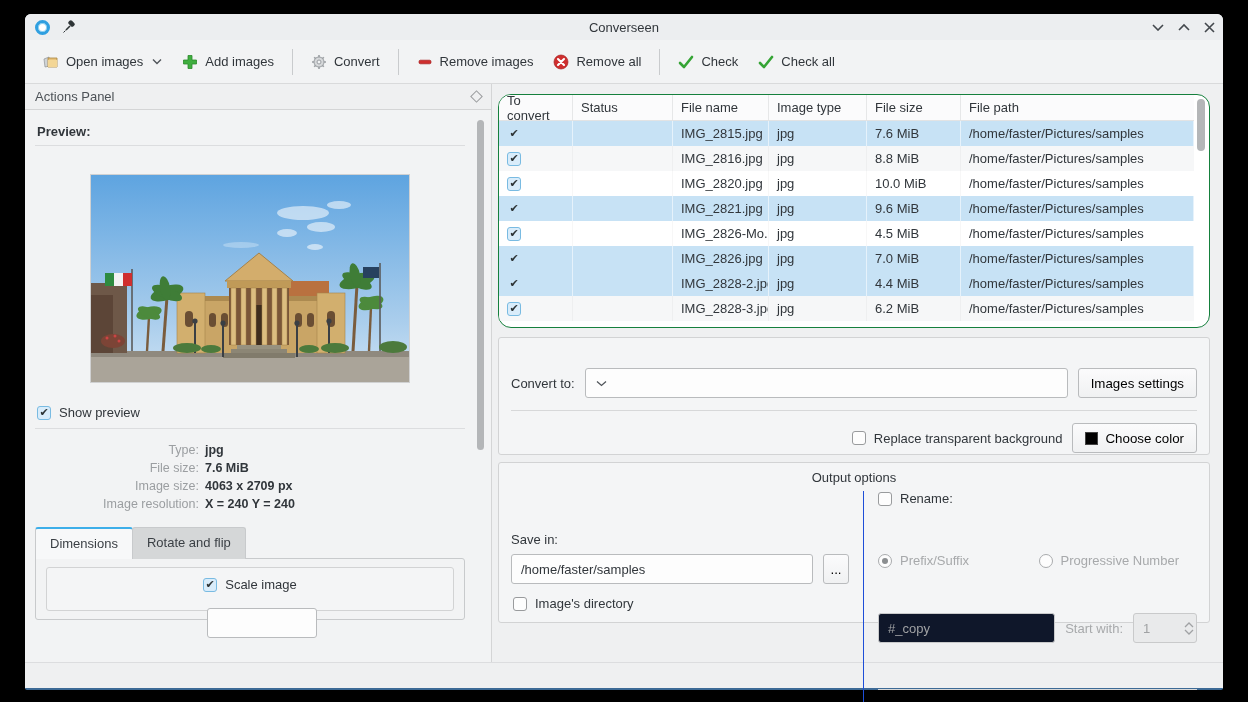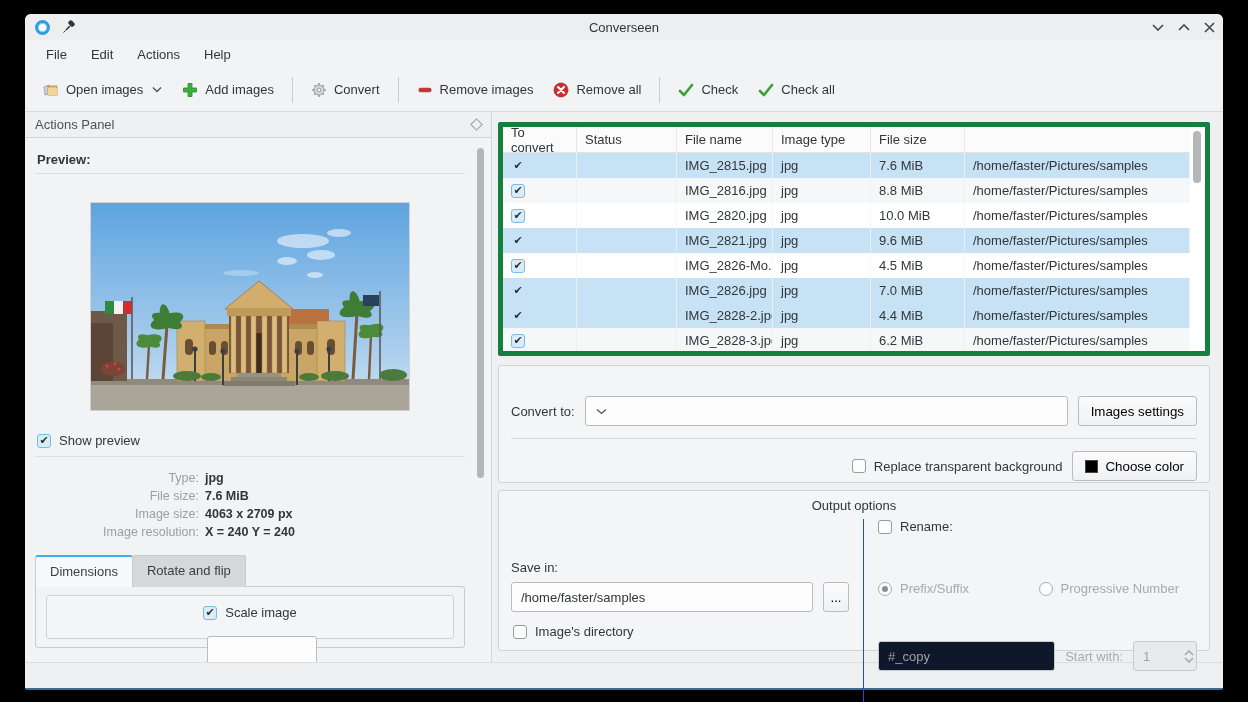--- a/index.html
+++ b/index.html
@@ -61,21 +61,21 @@
   .cb { width:14px; height:14px; border:1px solid #999b9d; border-radius:3px; background:#fdfdfd; display:inline-flex; align-items:center; justify-content:center; flex:0 0 auto; font-size:11px; line-height:1; color:#2e3436; }
   .cb.checked { background:#d9ecfa; border-color:#79bbe2; }
   .cb.plain { border-color:transparent; background:transparent; }
   .radio { width:14px; height:14px; border:1px solid #a9abad; border-radius:50%; background:#fdfdfd; display:inline-flex; align-items:center; justify-content:center; flex:0 0 auto; }
   .radio .dot { width:6px; height:6px; border-radius:50%; background:#8b8e90; }
   .disabled-text { color:#a7a9ab; }
 
   
   .rightside { flex:1 1 auto; padding:10px 13px 0 6px; display:flex; flex-direction:column; min-width:0; }
 
-  .filetable { background:#fff; border:5px solid #15803d; border-radius:2px; position:relative; height:234px; overflow:hidden; flex:0 0 auto; }
+  .filetable { background:#fff; border:1px solid #15803d; border-radius:13px; position:relative; height:234px; overflow:hidden; flex:0 0 auto; }
   .ft-grid { position:absolute; left:0; top:0; right:15px; }
   .ft-header { display:flex; height:26px; background:#fbfbfc; border-bottom:1px solid #e2e3e4; }
   .ft-hcell { display:flex; align-items:center; padding:0 8px; border-right:1px solid #e6e7e8; color:#31363b; }
   .ft-row { display:flex; height:25px; }
   .ft-cell { display:flex; align-items:center; padding:0 8px; overflow:hidden; white-space:nowrap; border-right:1px solid rgba(0,0,0,0.03); }
   .ft-row.sel { background:#c7e2f5; }
   .ft-row.sel .ft-cell { border-right:1px solid rgba(255,255,255,0.55); }
   .ft-row.alt { background:#f6f7f8; }
   .c0{width:74px;} .c1{width:100px;} .c2{width:96px;} .c3{width:98px;} .c4{width:94px;} .c5{flex:1;border-right:none;}
   .ft-scroll { position:absolute; top:2px; bottom:2px; right:2px; width:12px; }
@@ -124,26 +124,20 @@
         </svg>
       <svg class="glyph" width="12" height="8" viewBox="0 0 12 8">
           <polyline points="1,7 6,2 11,7" fill="none" stroke="#43484d" stroke-width="1.6"></polyline>
         </svg>
       <svg class="glyph" width="11" height="11" viewBox="0 0 11 11">
           <path d="M1,1 10,10 M10,1 1,10" stroke="#43484d" stroke-width="1.6"></path>
         </svg>
     </div>
   </div>
 
-  <div class="menubar">
-    <span class="menu-item">File</span>
-    <span class="menu-item">Edit</span>
-    <span class="menu-item">Actions</span>
-    <span class="menu-item">Help</span>
-  </div>
 
   <div class="toolbar">
     <div class="tb-btn">
       <svg class="icon16" viewBox="0 0 16 16">
         <path d="M1,5 L6,3 L7,12 L2,13 Z" fill="#cfd3d6" stroke="#8e9296" stroke-width=".7"></path>
         <path d="M5,4 h9 v9 h-9 Z" fill="#e8c27a" stroke="#a8833e" stroke-width=".8"></path>
         <path d="M5,6 h9 v7 h-9 Z" fill="#f3d696"></path>
       </svg>
       <span>Open images</span>
       <svg class="chev-small glyph" width="10" height="7" viewBox="0 0 10 7">
@@ -386,20 +380,21 @@
     <div class="rightside">
 
       <div class="filetable">
         <div class="ft-grid">
           <div class="ft-header" id="ft-header">
               <div class="ft-hcell c0">To convert</div>
               <div class="ft-hcell c1">Status</div>
               <div class="ft-hcell c2">File name</div>
               <div class="ft-hcell c3">Image type</div>
               <div class="ft-hcell c4">File size</div>
+              <div class="ft-hcell c5">File path</div>
             </div>
           <div id="ft-rows">
               <div class="ft-row sel">
                 <div class="ft-cell c0">
                   <span class="cb checked plain">✔</span>
                 </div>
                 <div class="ft-cell c1"></div>
                 <div class="ft-cell c2">IMG_2815.jpg</div>
                 <div class="ft-cell c3">jpg</div>
                 <div class="ft-cell c4">7.6 MiB</div>

